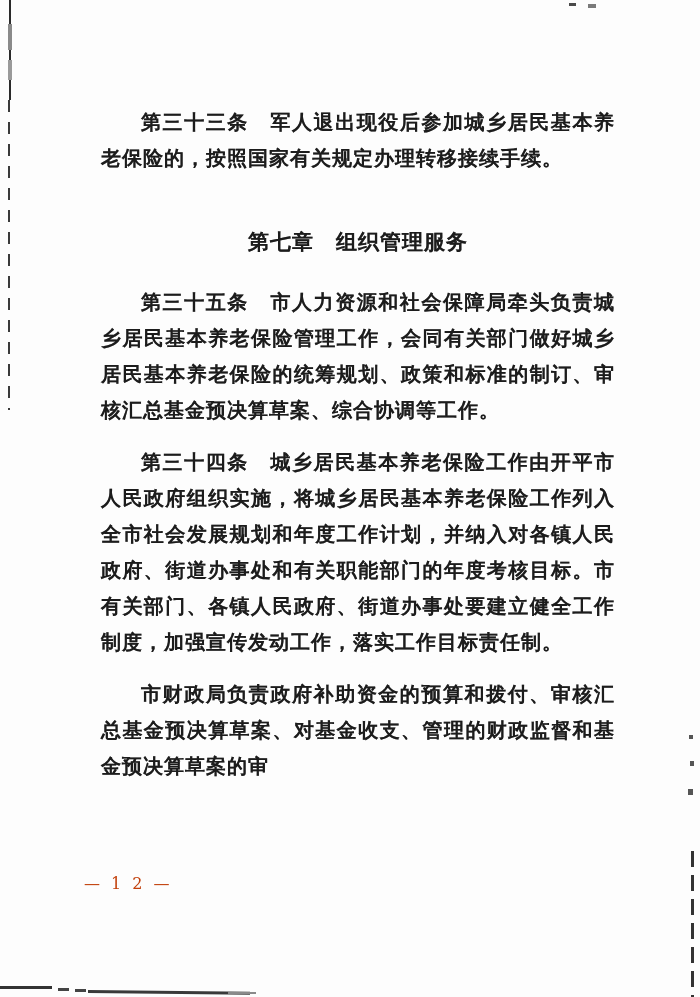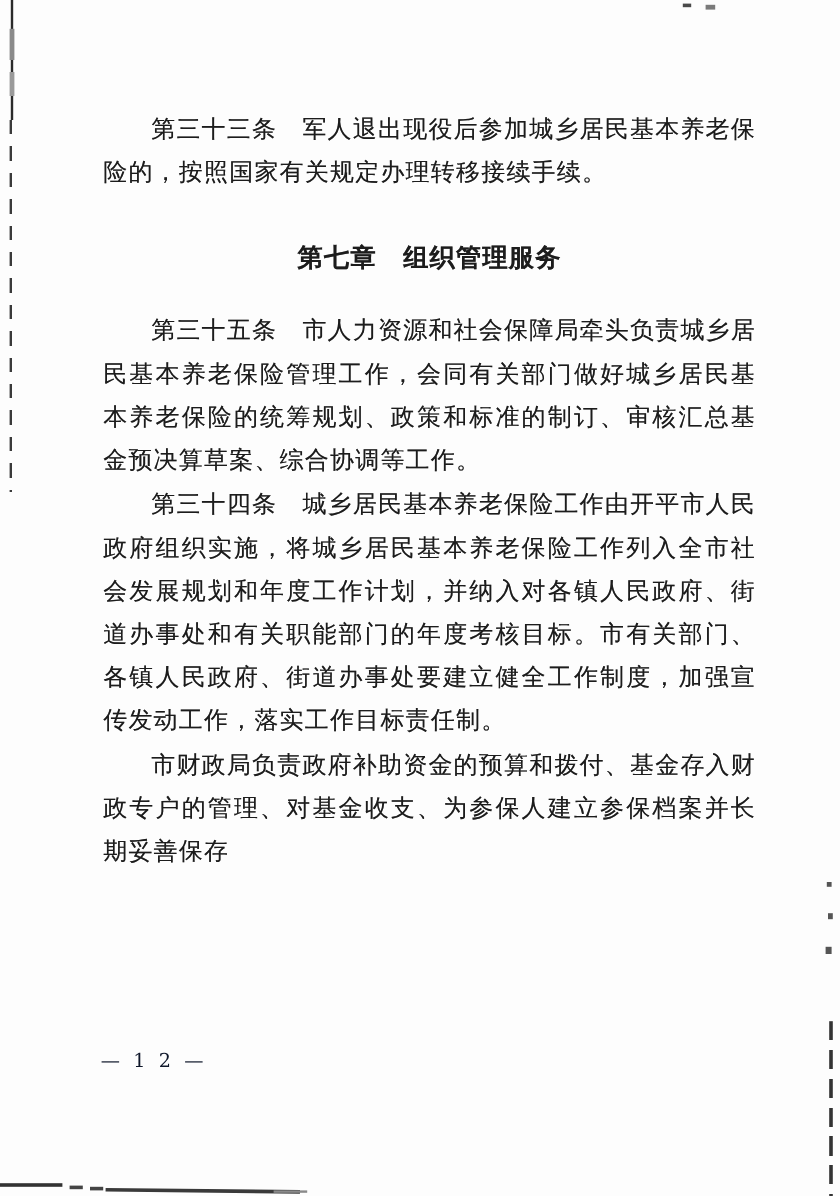--- a/index.html
+++ b/index.html
@@ -20,42 +20,43 @@
     position: absolute;
     left: 85px;
     top: 88px;
     width: 546px;
     font-size: 20px;
     line-height: 36px;
     text-align: justify;
     letter-spacing: 1px;
   }
   .para {
-    margin: 1px;
+    margin: 16px;
     text-indent: 2em;
     text-shadow: 0 0 0.4px rgba(20,20,20,0.55);
+    font-weight: bold;
   }
   .chapter {
     font-family: "DejaVu Sans", "Liberation Sans", sans-serif;
     font-weight: 700;
     font-size: 21px;
     line-height: 36px;
     text-align: center;
     text-indent: 0;
     letter-spacing: 1px;
-    margin: 36px 0 24px 0;
+    margin: 48px 0 24px 0;
     text-shadow: 0 0 0.4px rgba(20,20,20,0.6);
   }
   .page-number {
     position: absolute;
     left: 84px;
     top: 874px;
     font-size: 16px;
     letter-spacing: 3px;
-    color: #0f172a;
+    color: #c2410c;
     font-family: "DejaVu Serif", "Liberation Serif", serif;
   }
   
   .art { position: absolute; }
   .art-left-solid   { left: 9px;  top: 0;     width: 2px;  height: 100px; background: #2a2a2a; }
   .art-left-gray1   { left: 8px;  top: 24px;  width: 4px;  height: 26px;  background: #8a8a8a; }
   .art-left-gray2   { left: 8px;  top: 60px;  width: 4px;  height: 20px;  background: #9a9a9a; }
   .art-left-dashes  { left: 8px;  top: 100px; width: 2px;  height: 310px;
                       background: repeating-linear-gradient(180deg, #3a3a3a 0 12px, transparent 12px 22px); }
   .art-top-dot1     { left: 569px; top: 3px;  width: 7px;  height: 3px;   background: #4a4a4a; }
@@ -98,18 +99,18 @@
   <div class="content">
     <p class="para">第三十三条　军人退出现役后参加城乡居民基本养老保险的，按照国家有关规定办理转移接续手续。</p>
 
     <h2 class="chapter">第七章　组织管理服务</h2>
 
     <p class="para">第三十五条　市人力资源和社会保障局牵头负责城乡居民基本养老保险管理工作，会同有关部门做好城乡居民基本养老保险的统筹规划、政策和标准的制订、审核汇总基金预决算草案、综合协调等工作。</p>
 
     <p class="para">第三十四条　城乡居民基本养老保险工作由开平市人民政府组织实施，将城乡居民基本养老保险工作列入全市社会发展规划和年度工作计划，并纳入对各镇人民政府、街道办事处和有关职能部门的年度考核目标。市有关部门、各镇人民政府、街道办事处要建立健全工作制度，加强宣传发动工作，落实工作目标责任制。</p>
 
 
-    <p class="para">市财政局负责政府补助资金的预算和拨付、基金存入财政专户的管理、对基金收支、为参保人建立参保档案并长期妥善保存</p>
+    <p class="para">市财政局负责政府补助资金的预算和拨付、审核汇总基金预决算草案、对基金收支、管理的财政监督和基金预决算草案的审</p>
   </div>
 
   <div class="page-number">— 1 2 —</div>
 
 </div>
 
 </body></html>

